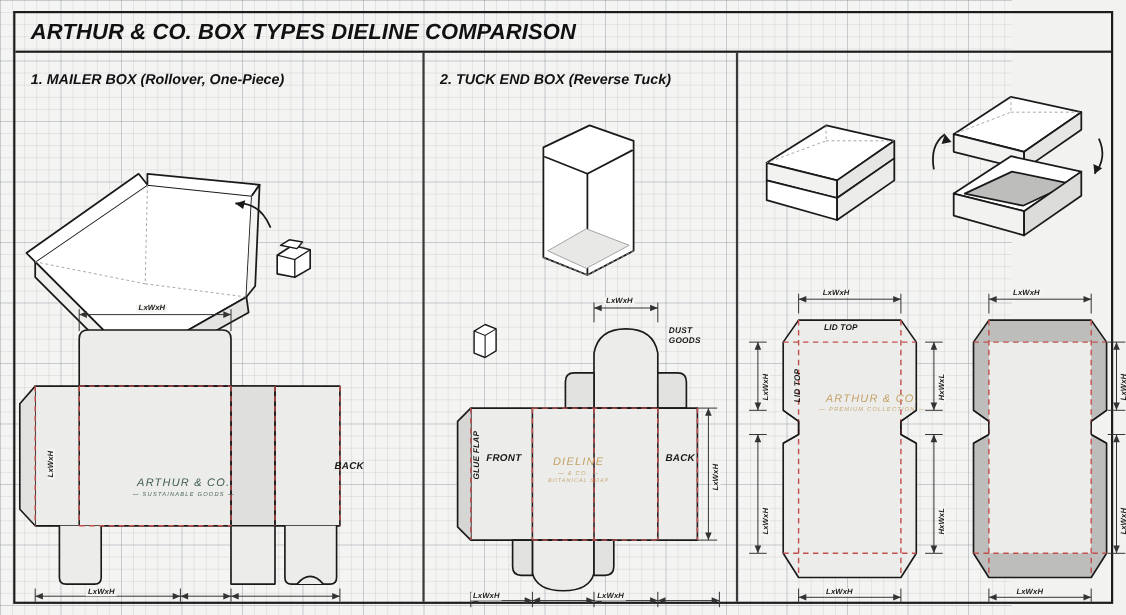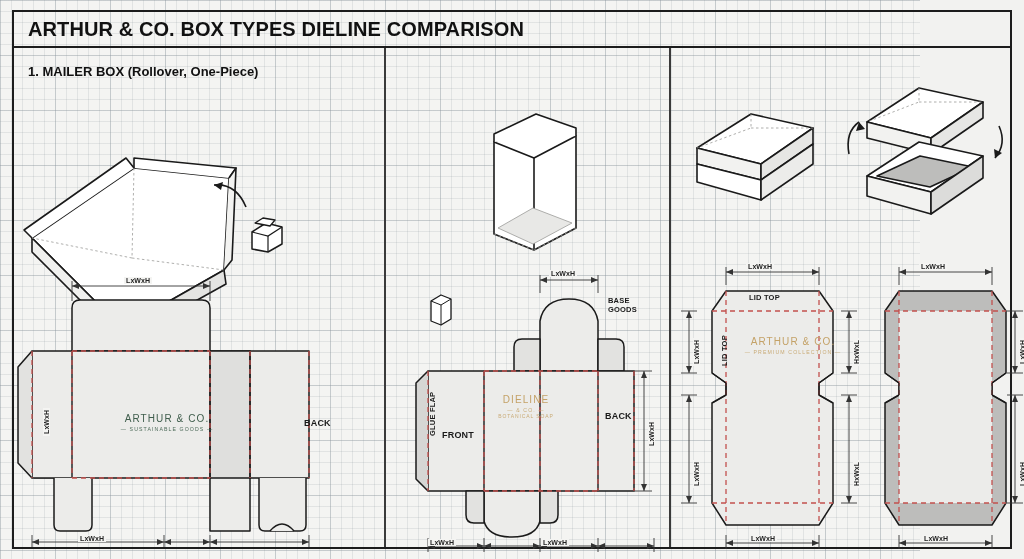--- a/index.html
+++ b/index.html
@@ -12,20 +12,21 @@
   #sheet {
     position: relative;
     width: 920px; height: 559px;
     background-color: #f4f4f2;
     background-image:
       linear-gradient(to right, rgba(140,150,160,0.18) 1px, transparent 1px),
       linear-gradient(to bottom, rgba(140,150,160,0.18) 1px, transparent 1px),
       linear-gradient(to right, rgba(140,150,160,0.33) 1px, transparent 1px),
       linear-gradient(to bottom, rgba(140,150,160,0.33) 1px, transparent 1px);
     background-size: 11px 11px, 11px 11px, 55px 55px, 55px 55px;
+    font-style: italic;
   }
   #frame {
     position: absolute; left: 12px; top: 10px;
     width: 1000px; height: 539px;
     border: 2px solid #1c1c1c;
   }
   #titlebar {
     position: absolute; left: 0; top: 0; right: 0; height: 36px;
     border-bottom: 2px solid #1c1c1c;
     display: flex; align-items: center;
@@ -58,20 +59,21 @@
     color: #222; background: #f4f4f2; padding: 0 2px;
     white-space: nowrap; letter-spacing: 0.1px;
   }
   .dimtxt.vert {
     transform-origin: left top;
     transform: rotate(-90deg);
   }
   .brand {
     position: absolute; text-align: center; white-space: nowrap;
     line-height: 1.25;
+    margin-top: 21px;
   }
   .brand .b1 { font-size: 10px; letter-spacing: 1.1px; font-weight: normal; }
   .brand .b2 { font-size: 5.2px; letter-spacing: 1.1px; }
   .brand.green .b1 { color: #3f5d4c; }
   .brand.green .b2 { color: #4d6b59; }
   .brand.gold .b1 { color: #c4a267; }
   .brand.gold .b2 { color: #c9ab77; }
   .brand.gold .b3 { font-size: 5px; letter-spacing: 0.9px; color: #c9ab77; }
   svg { position: absolute; left: 0; top: 0; overflow: visible; }
 </style>
@@ -189,20 +191,21 @@
       <div class="dimtxt" style="left:64px; top:487px;">LxWxH</div>
 
       <div class="brand green" style="left:88px; top:365px; width:130px;">
         <div class="b1">ARTHUR &amp; CO.</div>
         <div class="b2">— SUSTAINABLE GOODS —</div>
       </div>
       <div class="lbl big" style="left:290px; top:370px;">BACK</div>
     </div>
 
     <div class="panel" id="panel2">
+      <div class="panel-title">2. TUCK END BOX (Reverse Tuck)</div>
 
       <svg width="285" height="160" style="top:22px;left:0">
         <g fill="none" stroke="#1a1a1a" stroke-width="1.6" stroke-linejoin="round">
           <path d="M108 72 L150 52 L190 66 L190 158 L148 180 L108 164 Z" fill="#ffffff"></path>
           <path d="M108 72 L148 88 L190 66" fill="none"></path>
           <path d="M148 88 L148 180" fill="none"></path>
           <path d="M108 72 L108 64 L150 44 L190 58 L190 66" fill="#ffffff"></path>
         </g>
         <g fill="none" stroke="#9a9a98" stroke-width="0.8" stroke-dasharray="2.5,2.5">
           <path d="M108 164 L148 180"></path>
@@ -291,26 +294,26 @@
           <path d="M98 228 L212 228"></path>
         </g>
       </svg>
 
       <div class="dimtxt" style="left:163px; top:222px;">LxWxH</div>
       <div class="dimtxt vert" style="left:262px; top:400px; transform:rotate(-90deg);">LxWxH</div>
       <div class="dimtxt" style="left:42px; top:491px;">LxWxH</div>
       <div class="dimtxt" style="left:155px; top:491px;">LxWxH</div>
 
       <div class="lbl" style="left:222px; top:248px; line-height:1.2;">
-        <div>BASE</div>
+        <div>DUST</div>
         <div>GOODS</div>
       </div>
 
       <div class="lbl vert" style="left:42px; top:388px; transform:rotate(-90deg);">GLUE FLAP</div>
-      <div class="lbl big" style="left:56px; top:363px;margin-top:19px;">FRONT</div>
+      <div class="lbl big" style="left:56px; top:363px;">FRONT</div>
       <div class="lbl big" style="left:219px; top:363px;">BACK</div>
 
       <div class="brand gold" style="left:106px; top:346px; width:68px;">
         <div class="b1">DIELINE</div>
         <div class="b2">— &amp; CO. —</div>
         <div class="b3">BOTANICAL SOAP</div>
       </div>
     </div>
 
     <div class="panel" id="panel3">

